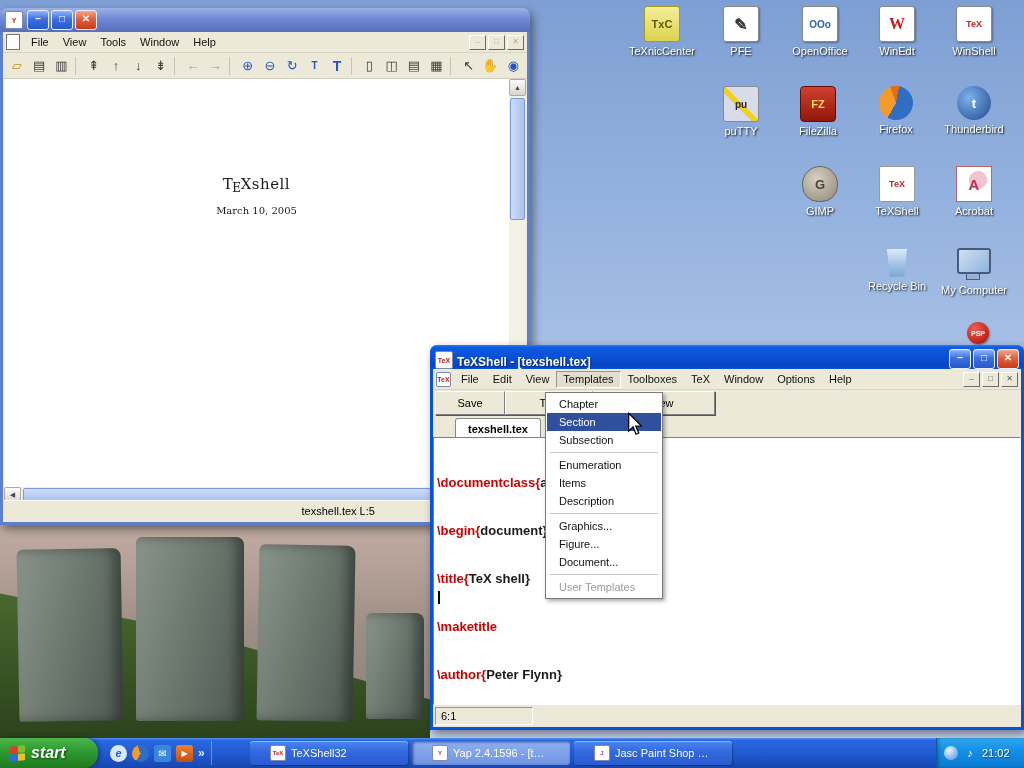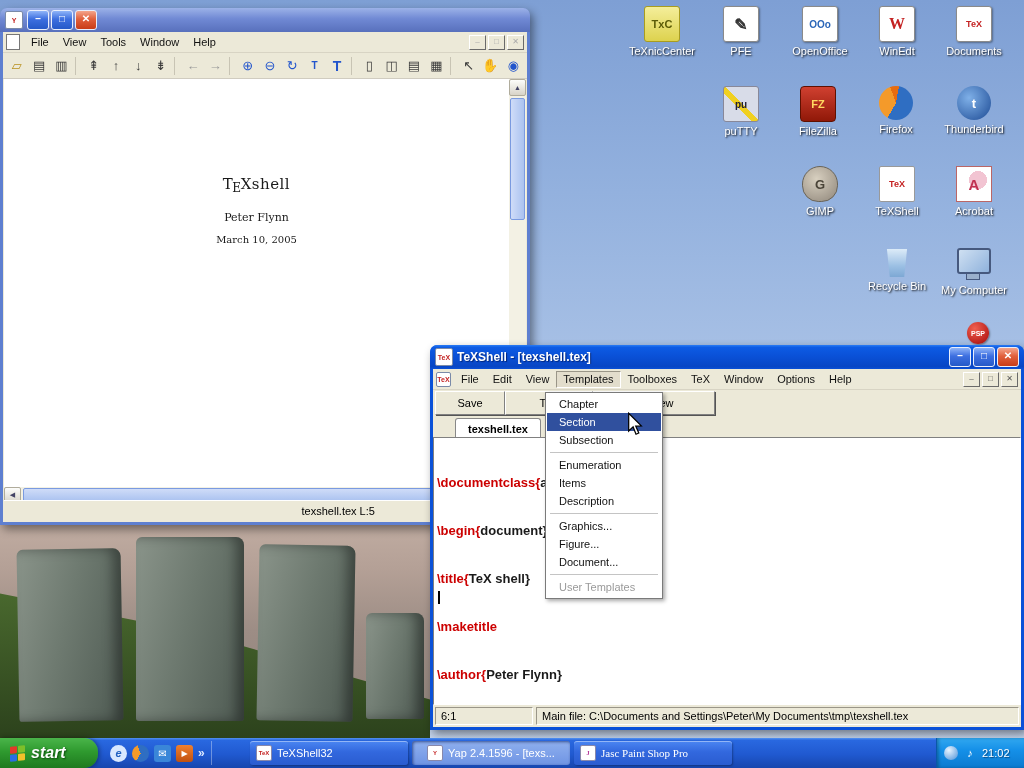--- a/index.html
+++ b/index.html
@@ -38,21 +38,21 @@
     clip-path:polygon(8% 0,92% 0,80% 100%,20% 100%);}
   .t-pc{width:30px;height:22px;border:2px solid #46597e;border-radius:3px;margin:2px auto 0;position:relative;
     background:linear-gradient(135deg,#cfe0f2,#8fb2dc);}
   .t-pc::after{content:"";position:absolute;left:7px;bottom:-8px;width:12px;height:5px;background:#9ab0cc;border:1px solid #46597e;}
   .psp{position:absolute;left:958px;top:322px;width:40px;height:26px;z-index:2;text-align:center;}
   .psp .dot{width:22px;height:22px;margin:0 auto;border-radius:50%;background:radial-gradient(circle at 35% 30%,#f06050,#a80808);
     color:#fff;font-size:7px;font-weight:bold;display:flex;align-items:center;justify-content:center;box-shadow:1px 1px 2px rgba(0,0,0,.4);}
   
   .win{position:absolute;border-radius:8px 8px 0 0;box-shadow:3px 4px 10px rgba(0,0,0,.45);}
   .titlebar{height:24px;border-radius:7px 7px 0 0;display:flex;align-items:center;gap:4px;padding:0 5px;}
-  .tb-active{background:linear-gradient(180deg,#2a7cf4 0%,#0d5be4 10%,#0a51d8 45%,#0846C4 90%,#0a51d8 100%);}
+  .tb-active{background:linear-gradient(180deg,#2a7cf4 0%,#0d5be4 10%,#0a51d8 45%,#0846C4 90%,#0a51d8 100%);align-items:flex-end;}
   .tb-inactive{background:linear-gradient(180deg,#9cb2e8 0%,#7089d4 45%,#5870bc 100%);}
   .title{color:#fff;font-weight:bold;font-size:12px;text-shadow:1px 1px 1px #00257a;flex:1;white-space:nowrap;overflow:hidden;}
   .wbtns{display:flex;gap:2px;}
   .wbtn{width:20px;height:18px;border-radius:3px;border:1px solid #e8eefc;color:#fff;font-size:10px;line-height:16px;text-align:center;font-weight:bold;
     background:linear-gradient(180deg,#8fb4f8,#3d6fe0 45%,#2559c8);}
   .wbtn.close{background:linear-gradient(180deg,#f4a58c,#e1603c 45%,#c83c18);}
   .wicon{width:16px;height:16px;background:#fff;border:1px solid #7a8aa8;border-radius:2px;font-size:7px;font-weight:bold;
     display:flex;align-items:center;justify-content:center;}
   .winbody{position:absolute;left:3px;right:3px;top:24px;bottom:3px;background:#ECE9D8;}
   .menubar{position:absolute;left:0;right:0;top:0;height:20px;display:flex;align-items:center;padding:0 3px;font-size:11px;color:#111;
@@ -122,21 +122,21 @@
   .flag{width:15px;height:15px;display:grid;grid-template:1fr 1fr / 1fr 1fr;gap:1px;transform:skewY(-6deg);}
   .flag span{border-radius:1px;}
   .ql{position:absolute;left:104px;top:3px;height:24px;display:flex;align-items:center;gap:5px;padding:0 6px;
     border-right:1px solid rgba(255,255,255,.35);}
   .qlicon{width:17px;height:17px;border-radius:3px;font-size:11px;display:flex;align-items:center;justify-content:center;}
   .q-ie{background:#d8e8ff;color:#2060c0;font-weight:bold;font-style:italic;border-radius:50%;}
   .q-ff{border-radius:50%;background-color:#2f6ec2;background-image:conic-gradient(from 210deg,#f49a2a 0 130deg,#2f6ec2 130deg 360deg);}
   .q-mail{background:#3a86d8;color:#fff;font-size:10px;}
   .q-media{background:linear-gradient(#f08030,#c05010);color:#fff;font-size:8px;}
   .qmore{color:#dce8ff;font-weight:bold;font-size:12px;}
-  .task{position:absolute;top:3px;height:24px;width:158px;border-radius:3px;display:flex;align-items:center;gap:5px;padding:0 6px;
+  .task{position:absolute;top:3px;height:24px;width:158px;border-radius:3px;display:flex;align-items:center;gap:5px;padding:0 20px;
     box-sizing:border-box;color:#fff;font-size:11px;white-space:nowrap;overflow:hidden;
     background:linear-gradient(180deg,#4b86f2,#3268de 45%,#2a5cd0);
     box-shadow:inset 0 1px 0 rgba(255,255,255,.4),1px 1px 2px rgba(0,0,0,.3);}
   .task.active{background:linear-gradient(180deg,#8fb0ee,#6f94e4);box-shadow:inset 1px 1px 3px rgba(0,20,80,.6);}
   .ticon{width:16px;height:16px;flex:none;background:#fff;border-radius:2px;color:#c42222;font-size:6px;font-weight:bold;
     display:flex;align-items:center;justify-content:center;border:1px solid #88a;box-sizing:border-box;}
   .tlabel{overflow:hidden;text-overflow:ellipsis;}
   .tray{position:absolute;right:0;top:0;height:30px;width:88px;display:flex;align-items:center;gap:5px;padding-left:7px;box-sizing:border-box;
     background:linear-gradient(180deg,#31a8f0 0%,#1590e8 40%,#0b7ad0 100%);border-left:1px solid #0a58a8;
     box-shadow:inset 2px 0 3px rgba(0,0,0,.25);}
@@ -176,21 +176,21 @@
 <div class="dicon" style="left:859px;top:6px;">
   <div class="dico t-box t-winedt">
       <span>W</span>
     </div>
   <div class="dlabel">WinEdt</div>
 </div>
 <div class="dicon" style="left:936px;top:6px;">
   <div class="dico t-box t-winshell">
       <span>TeX</span>
     </div>
-  <div class="dlabel">Documents</div>
+  <div class="dlabel">WinShell</div>
 </div>
 <div class="dicon" style="left:703px;top:86px;">
   <div class="dico t-putty">
       <span>pu</span>
     </div>
   <div class="dlabel">puTTY</div>
 </div>
 <div class="dicon" style="left:780px;top:86px;">
   <div class="dico t-fz">
       <span>FZ</span>
@@ -289,21 +289,20 @@
       <span class="tbtn">▤</span>
       <span class="tbtn">▦</span>
       <span class="tsep"></span>
       <span class="tbtn">↖</span>
       <span class="tbtn">✋</span>
       <span class="tbtn c-blue">◉</span>
     </div>
     <div class="ydoc">
       <div class="docpage">
         <div class="doc-title"><span>T</span><span class="lowE">E</span><span>Xshell</span></div>
-        <div class="doc-author">Peter Flynn</div>
         <div class="doc-date">March 10, 2005</div>
       </div>
     </div>
     <div class="vscroll">
       <div class="sbtn">▲</div>
       <div class="sthumb vthumb"></div>
       <div class="spacer"></div>
       <div class="sbtn">▼</div>
     </div>
     <div class="hscroll">
@@ -377,21 +376,20 @@
       <div class="ditem">Description</div>
       <div class="dsep"></div>
       <div class="ditem">Graphics...</div>
       <div class="ditem">Figure...</div>
       <div class="ditem">Document...</div>
       <div class="dsep"></div>
       <div class="ditem dis">User Templates</div>
     </div>
     <div class="xstatus">
       <div class="spanel" style="width:86px;">6:1</div>
-      <div class="spanel" style="flex:1;">Main file: C:\Documents and Settings\Peter\My Documents\tmp\texshell.tex</div>
     </div>
   </div>
 </div>
 
 <div class="cursor">
   <svg width="16" height="24" viewBox="0 0 12 19">
     <path d="M1 1 L1 15 L4.5 11.8 L6.8 17.6 L9 16.6 L6.6 11.2 L11 11 Z" fill="#fff" stroke="#000" stroke-width="1"></path>
   </svg>
 </div>
 
@@ -413,21 +411,21 @@
     <span class="qmore">»</span>
   </div>
   <div class="task" style="left:250px;">
     <span class="ticon">TeX</span>
     <span class="tlabel">TeXShell32</span>
   </div>
   <div class="task active" style="left:412px;justify-content:center;">
     <span class="ticon">Y</span>
     <span class="tlabel">Yap 2.4.1596 - [texs...</span>
   </div>
-  <div class="task" style="left:574px;font-family:Liberation Serif, serif;">
+  <div class="task" style="left:574px;">
     <span class="ticon" style="color:#b02890;">J</span>
     <span class="tlabel">Jasc Paint Shop Pro</span>
   </div>
   <div class="tray">
     <div class="trico"></div>
     <div class="trico2">♪</div>
     <span class="clock">21:02</span>
   </div>
 </div>
 

